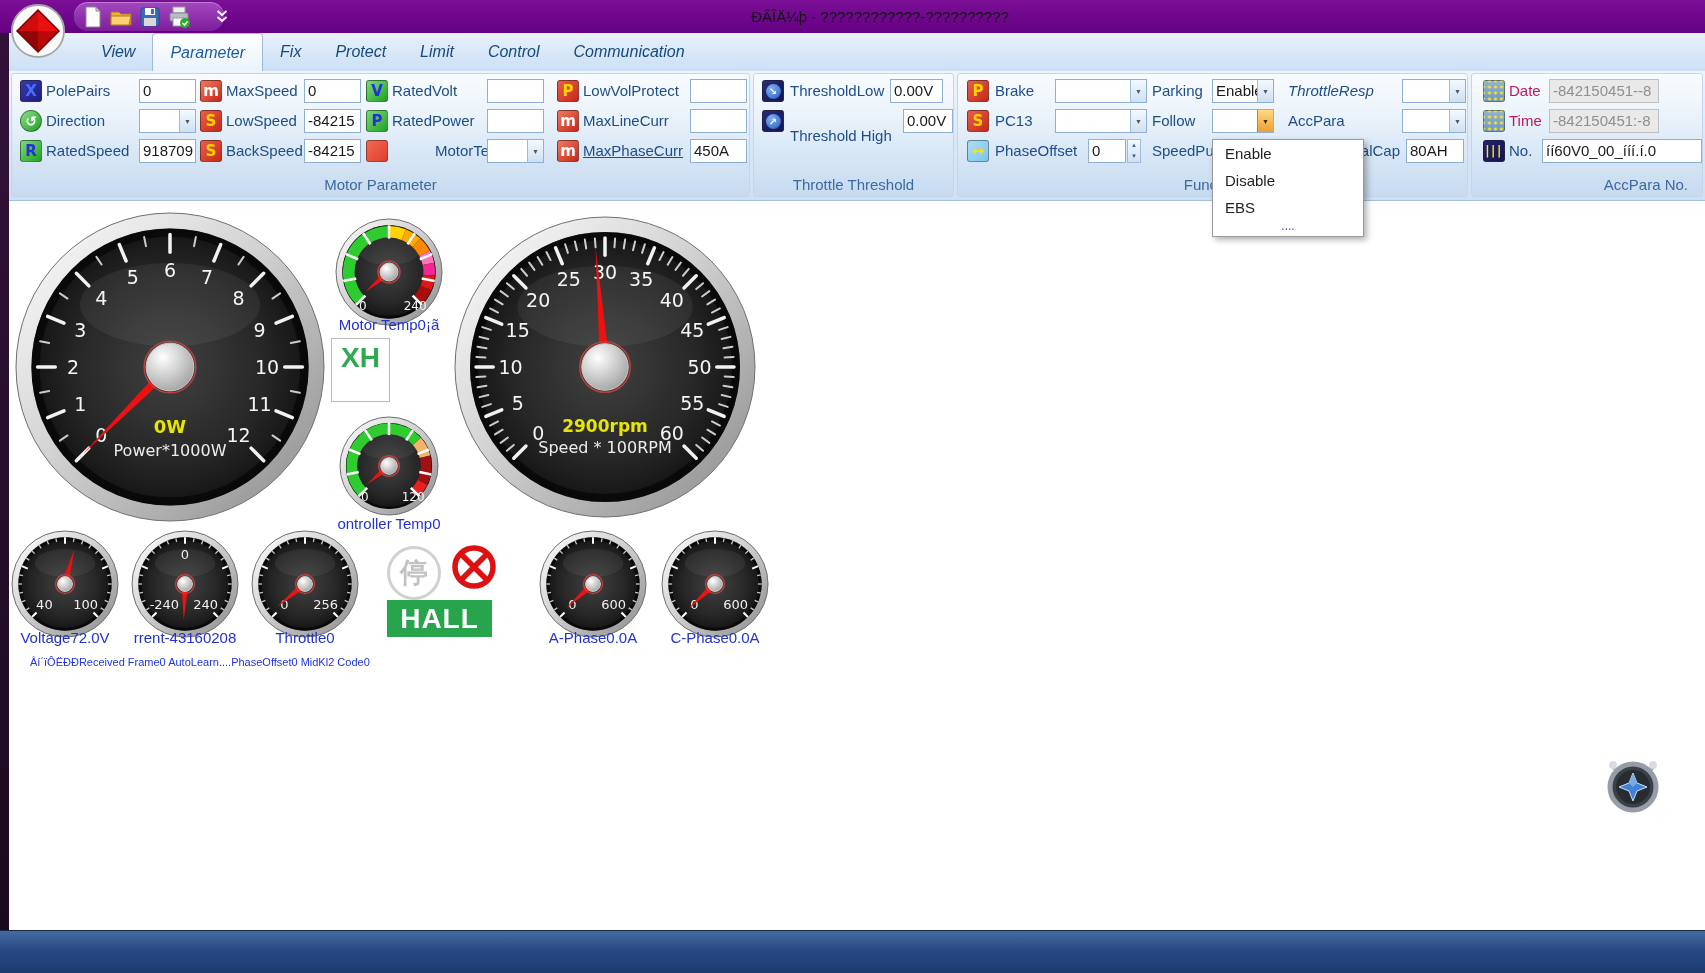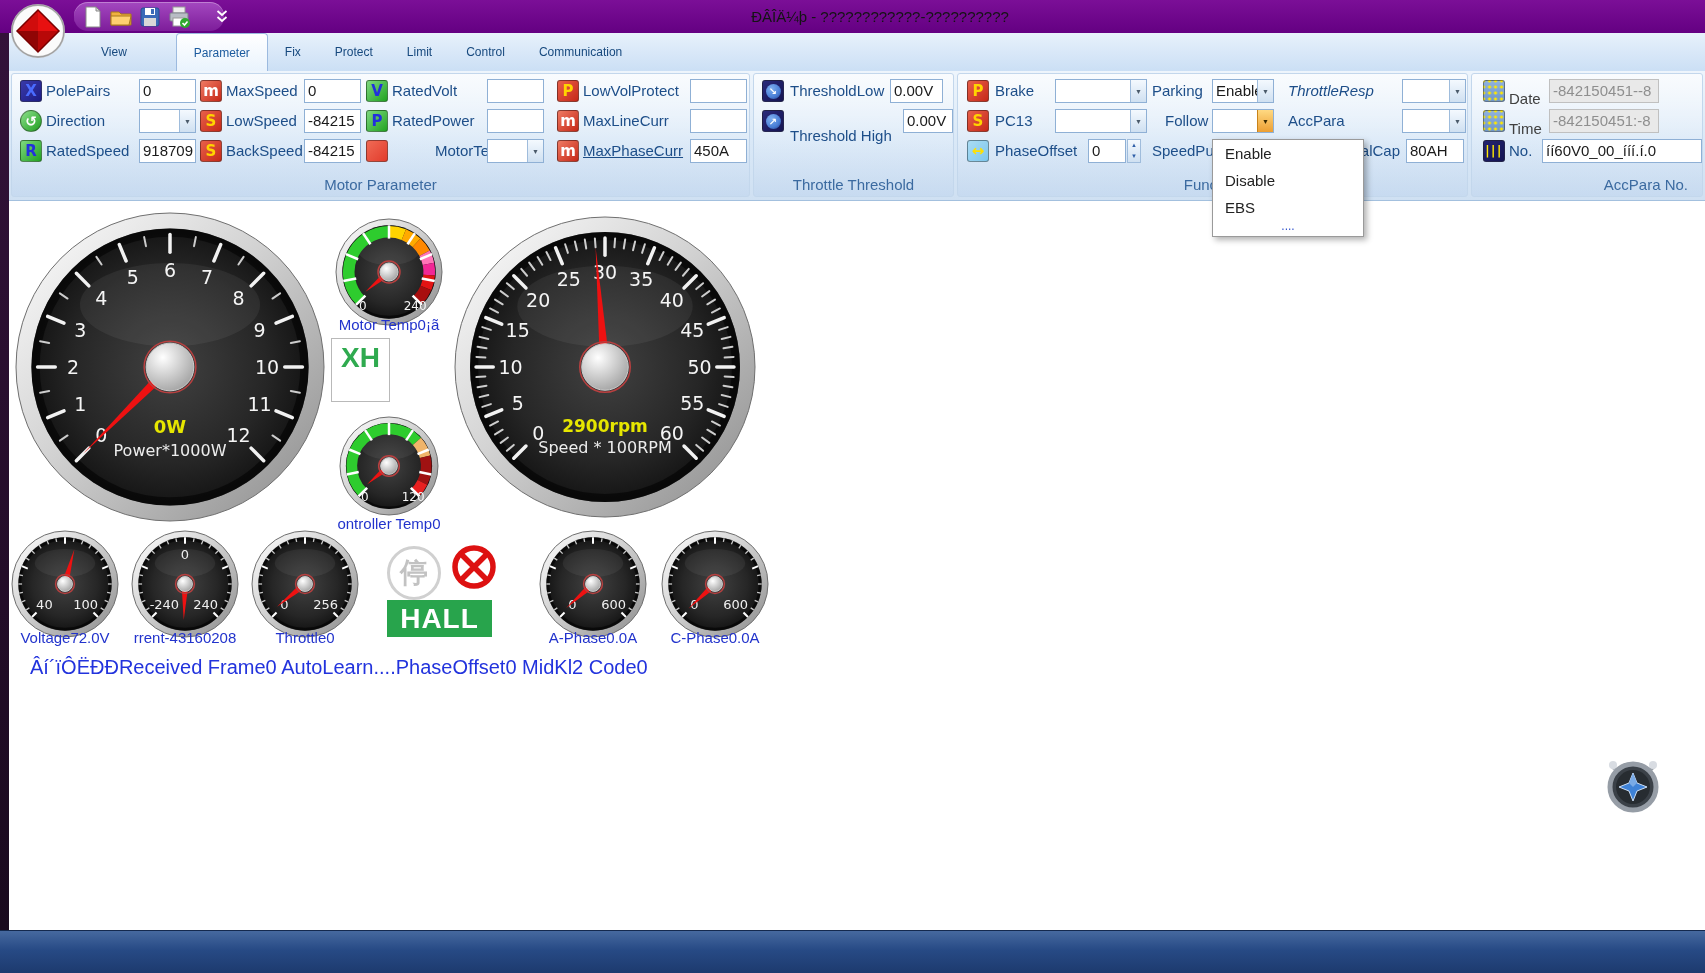--- a/index.html
+++ b/index.html
@@ -13,37 +13,37 @@
               text-align:center;font-size:15px;color:#141414;white-space:nowrap;}
   #qat{position:absolute;left:74px;top:2px;width:134px;height:29px;border-radius:14px;
        background:linear-gradient(#a448c0,#7d1d9a);display:flex;align-items:center;gap:5px;
        padding:0 8px;box-shadow:inset 0 1px 0 rgba(255,255,255,.3);}
   #qat svg{display:block;}
   #qat-chevron{position:absolute;left:216px;top:9px;}
   #logo{position:absolute;left:10px;top:3px;z-index:30;}
   
   #tabrow{position:absolute;left:0;top:33px;width:1705px;height:38px;
           background:linear-gradient(#e7f1fb,#cbdff5);display:flex;padding-left:84px;box-sizing:border-box;}
-  .tab{font-size:12px;color:#17497e;line-height:38px;padding:0 17px;white-space:nowrap;}
+  .tab{font-size:16px;color:#17497e;line-height:38px;padding:0 17px;white-space:nowrap;font-style:italic;}
   .tab.sel{background:linear-gradient(#ffffff,#e9f3fd);border:1px solid #9cbadf;border-bottom:none;
-           border-radius:4px 4px 0 0;color:#1b5a9e;margin-left:32px;}
+           border-radius:4px 4px 0 0;color:#1b5a9e;}
   
   #ribbon{position:absolute;left:0;top:71px;width:1705px;height:130px;
           background:linear-gradient(#eef5fc,#d9e8f7 55%,#cfe0f2);border-bottom:1px solid #a3c0de;box-sizing:border-box;}
   .grp{position:absolute;top:2px;height:124px;border:1px solid #c3d7ec;border-radius:3px;box-sizing:border-box;
        background:linear-gradient(180deg,rgba(255,255,255,.65),rgba(255,255,255,.12) 55%,rgba(185,208,236,.38));}
   .grp-label{position:absolute;bottom:3px;left:0;right:0;text-align:center;font-size:15px;color:#3b6aa0;}
   .grp-label.right{text-align:right;padding-right:14px;}
   #fields{position:absolute;left:0;top:0;width:1705px;height:201px;}
   .f-icon{position:absolute;width:22px;height:22px;box-sizing:border-box;border:1px solid rgba(40,40,40,.45);
           border-radius:3px;display:flex;align-items:center;justify-content:center;font-weight:bold;
           font-size:15px;font-family:"DejaVu Sans",sans-serif;}
   .f-label{position:absolute;height:26px;line-height:26px;font-size:15px;color:#1d4e89;
            white-space:nowrap;overflow:hidden;}
-  .f-label.gray{color:#404040;margin-top:8px;}
+  .f-label.gray{color:#be185d;}
   .f-input{position:absolute;height:24px;box-sizing:border-box;background:#fff;border:1px solid #8fb0d5;
            font-size:15px;line-height:22px;padding:0 3px;white-space:nowrap;overflow:hidden;color:#1a1a1a;}
   .f-input.dis{background:#e9e9e9;border-color:#c0c0c0;color:#8f8f8f;}
   .f-combo{position:absolute;height:24px;box-sizing:border-box;display:flex;background:#fff;border:1px solid #8fb0d5;}
   .combo-txt{flex:1;font-size:15px;line-height:22px;padding:0 3px;overflow:hidden;white-space:nowrap;color:#1a1a1a;}
   .combo-btn{width:15px;display:flex;align-items:center;justify-content:center;font-size:7px;color:#4a5a6a;
              background:linear-gradient(#f4f9fe,#cfe0f1);border-left:1px solid #9fbcdc;}
   .combo-btn.open{background:linear-gradient(#ffd982,#ec9f33);border-left:1px solid #c8831a;color:#3a2a00;}
   .f-spin{position:absolute;width:14px;height:24px;box-sizing:border-box;display:flex;flex-direction:column;
           border:1px solid #9fbcdc;background:linear-gradient(#f4f9fe,#cfe0f1);}
@@ -56,21 +56,21 @@
   
   .g-label{position:absolute;width:150px;height:18px;text-align:center;font-size:15px;color:#2233cc;
            white-space:nowrap;overflow:hidden;}
   #xh-box{position:absolute;left:331px;top:338px;width:59px;height:64px;background:#fff;border:1px solid #b9b9b9;
           box-sizing:border-box;text-align:center;font-size:28px;font-weight:bold;color:#2faa4f;padding-top:3px;}
   #stop-indicator{position:absolute;left:387px;top:546px;width:54px;height:54px;border-radius:50%;
           border:3px solid #d0d0d0;box-sizing:border-box;display:flex;align-items:center;justify-content:center;
           font-size:28px;font-weight:bold;color:#c2c2c2;background:#fff;}
   #hall-indicator{position:absolute;left:387px;top:600px;width:105px;height:37px;background:#28a44c;
           color:#fff;font-weight:bold;font-size:28px;text-align:center;line-height:37px;letter-spacing:1px;}
-  #status-line{position:absolute;left:30px;top:656px;font-size:20px;color:#2233dd;white-space:nowrap;}
+  #status-line{position:absolute;left:30px;top:656px;font-size:11px;color:#2233dd;white-space:nowrap;}
   #left-strip{position:absolute;left:0;top:33px;width:9px;height:897px;
           background:linear-gradient(180deg,#33123a,#1a0a1e);}
   #bottombar{position:absolute;left:0;top:930px;width:1705px;height:43px;
           background:linear-gradient(#46699f,#274a85 45%,#1d3a6e);border-top:1px solid #14294e;box-sizing:border-box;}
 </style>
 </head>
 <body>
 
 <div id="root">
 
@@ -213,21 +213,21 @@
       <div class="f-input" style="left: 1088px; top: 139px; width: 38px;">0</div>
       <div class="f-spin" style="left: 1127px; top: 139px;">
         <div class="spin-btn">▲</div>
         <div class="spin-btn">▼</div>
       </div>
       <div class="f-label" style="left: 1152px; top: 78px; width: 58px;">Parking</div>
       <div class="f-combo" style="left: 1212px; top: 79px; width: 62px;">
         <div class="combo-txt">Enable</div>
         <div class="combo-btn">▼</div>
       </div>
-      <div class="f-label" style="left: 1152px; top: 108px; width: 58px; margin-left: 13px;">Follow</div>
+      <div class="f-label" style="left: 1152px; top: 108px; width: 58px;">Follow</div>
       <div class="f-combo" style="left: 1212px; top: 109px; width: 62px;">
         <div class="combo-txt"></div>
         <div class="combo-btn open">▼</div>
       </div>
       <div class="f-label" style="left: 1152px; top: 138px; width: 62px;">SpeedPu</div>
       <div class="f-label" style="left: 1288px; top: 78px; width: 112px; font-style: italic;">ThrottleResp</div>
       <div class="f-combo" style="left: 1402px; top: 79px; width: 64px;">
         <div class="combo-txt"></div>
         <div class="combo-btn">▼</div>
       </div>

